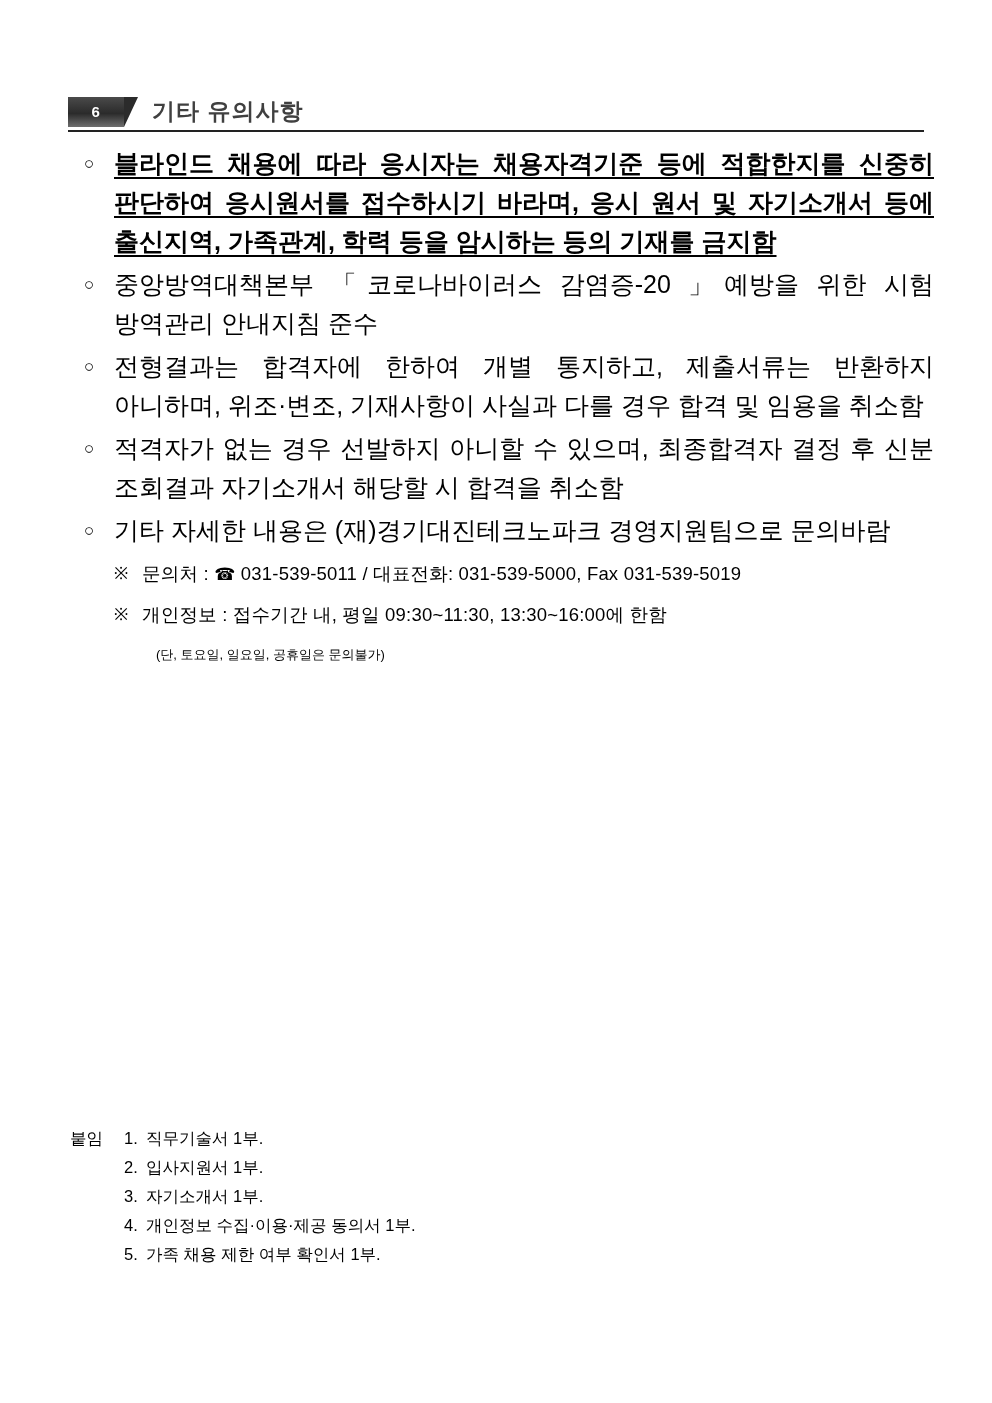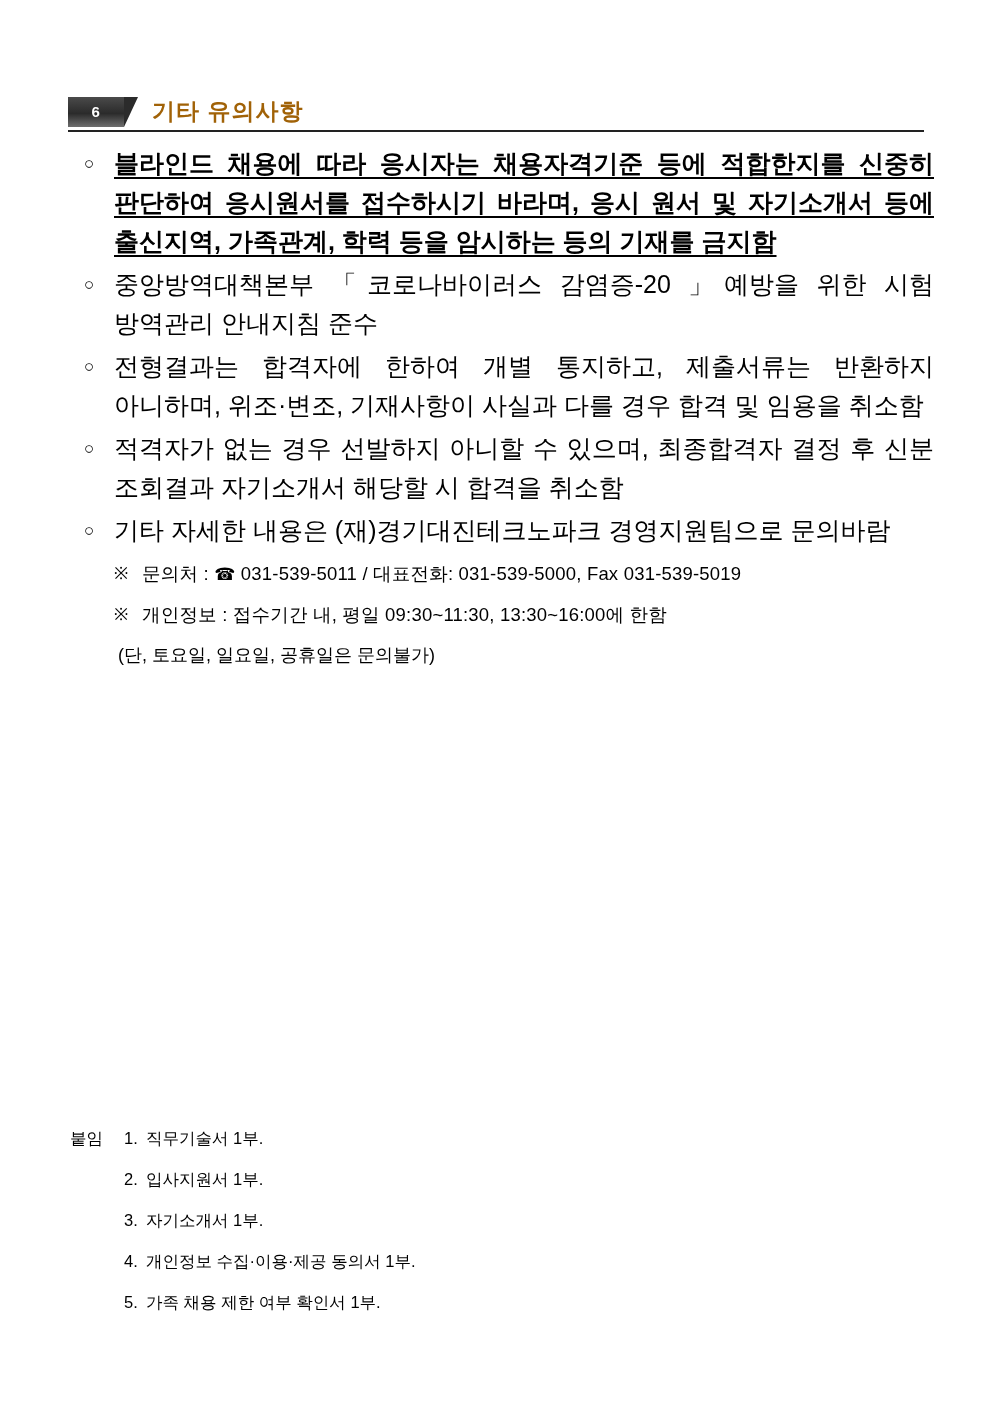--- a/index.html
+++ b/index.html
@@ -52,21 +52,21 @@
     width: 0;
     height: 0;
     border-top: 30px solid #2b2b2b;
     border-right: 14px solid transparent;
   }
   .section-title {
     margin-left: 28px;
     font-size: 23px;
     font-weight: bold;
     letter-spacing: 1px;
-    color: #a16207;
+    color: #404040;
     white-space: nowrap;
   }
   .header-rule {
     position: absolute;
     left: 68px;
     top: 130px;
     width: 856px;
     height: 2px;
     background: #222222;
   }
@@ -121,22 +121,22 @@
     font-size: 17px;
     line-height: 40px;
   }
   .sub-text {
     flex: 1 1 auto;
     font-size: 18.5px;
     line-height: 40px;
     letter-spacing: 0.2px;
   }
   .paren-line {
-    margin-left: 34px;
-    font-size: 18px;
+    margin-left: 72px;
+    font-size: 13px;
     line-height: 40px;
   }
   .phone-glyph {
     font-size: 17px;
   }
 
   
   .attachments {
     position: absolute;
     left: 70px;
@@ -150,21 +150,20 @@
     line-height: 29px;
   }
   .att-label {
     flex: 0 0 auto;
     width: 54px;
   }
   .att-row {
     margin-left: 54px;
     font-size: 16.5px;
     line-height: 29px;
-    margin-top: 12px;
   }
   .att-num {
     display: inline-block;
     width: 22px;
   }
 </style>
 </head>
 <body>
 
 <div class="page">

